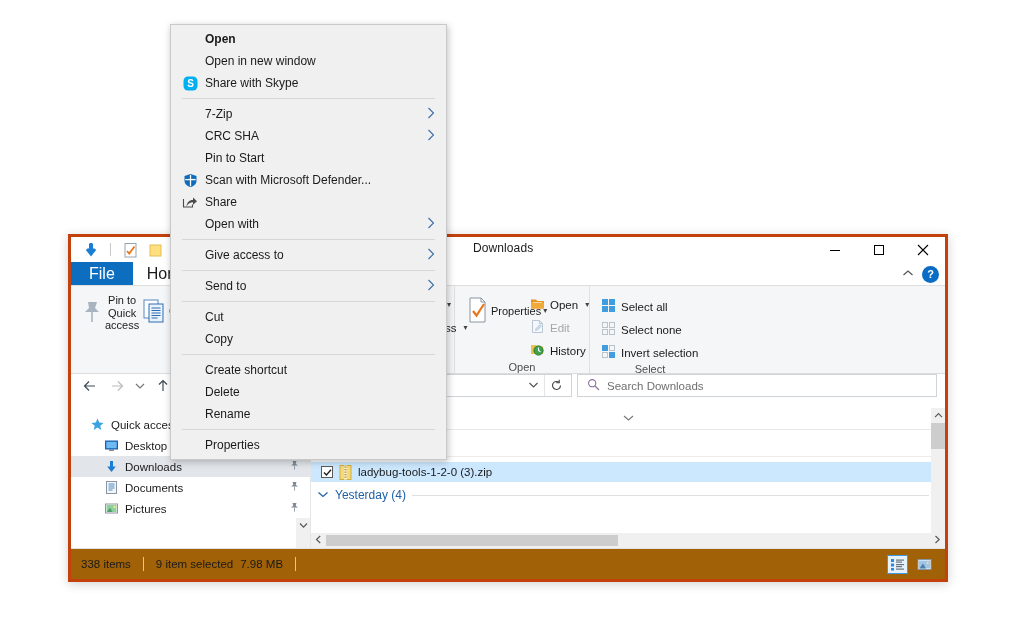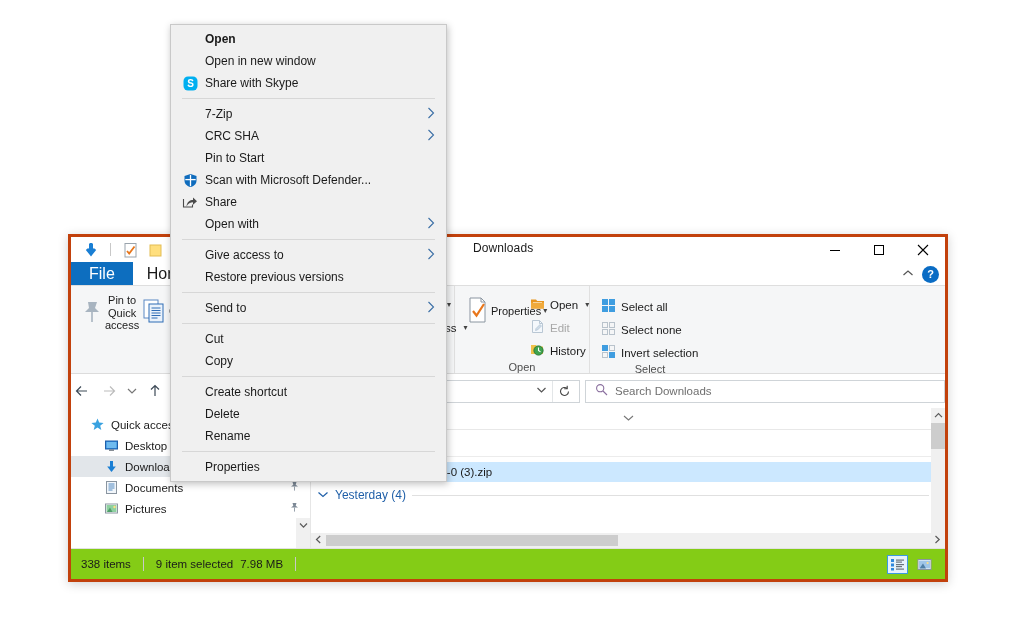--- a/index.html
+++ b/index.html
@@ -81,21 +81,21 @@
   .small-btn {
     display:flex; align-items:center; gap:5px; font-size:11.5px; color:#1a1a1a;
     height:21px; padding:0 3px; white-space:nowrap;
   }
   .small-btn.dim { color:#a8a8a8; }
   .caret { font-size:8px; color:#444; margin-left:2px;}
 
   
   .navrow {
     position:absolute; left:0; top:137px; width:100%; height:34px;
-    background:#ffffff; display:flex; align-items:center; padding:0 0; gap:5px;
+    background:#ffffff; display:flex; align-items:flex-start; padding:0 8px; gap:5px;
   }
   .nav-ico { width:22px; height:24px; display:flex; align-items:center; justify-content:center;
              font-size:15px; color:#3d4a57; }
   .nav-ico.dim { color:#b7b7b7; font-size:14px;}
   .nav-ico.small { width:14px; font-size:9px; color:#555; }
   .addrbar {
     flex:1; height:23px; border:1px solid #cfd4d8; background:#fff;
     display:flex; align-items:center; justify-content:flex-end; padding-right:3px; gap:0;
   }
   .addr-drop { width:22px; text-align:center; font-size:9px; color:#555; }
@@ -172,21 +172,21 @@
   .hthumb { height:11px; background:#cdcdcd; }
 
   
   .np-scroll { position:absolute; right:0; bottom:0; width:14px; height:36px; background:#f0f0f0; }
   .np-scroll .arrow { height:15px; display:flex; align-items:center; justify-content:center;
                       font-size:8px; color:#5a5a5a; }
 
   
   .statusbar {
     position:absolute; left:0; bottom:0; width:100%; height:31px;
-    background:#84cc16; border-top:1px solid #e1e1e1;
+    background:#a16207; border-top:1px solid #e1e1e1;
     display:flex; align-items:center; padding:0 10px;
     font-size:11.5px; color:#1a1a1a; gap:0;
   }
   .sb-sep { width:1px; height:14px; background:#c9c9c9; margin:0 12px; }
   .sb-right { margin-left:auto; display:flex; align-items:center; gap:6px; }
   .view-btn {
     width:21px; height:19px; display:flex; align-items:center; justify-content:center;
   }
   .view-btn.active { border:1px solid #3b9ae1; background:#e6f2fb; }
 
@@ -797,23 +797,20 @@
 
     <div class="mi">
       <span>Give access to</span>
       <span class="sub">
         <svg width="8" height="12" viewBox="0 0 8 12">
             <path d="M1.5 1 L6.5 6 L1.5 11" stroke="#3a6ea5" stroke-width="1.1" fill="none"></path>
           </svg>
       </span>
     </div>
 
-    <div class="mi">
-      <span>Restore previous versions</span>
-    </div>
 
     <div class="msep"></div>
 
     <div class="mi">
       <span>Send to</span>
       <span class="sub">
         <svg width="8" height="12" viewBox="0 0 8 12">
             <path d="M1.5 1 L6.5 6 L1.5 11" stroke="#3a6ea5" stroke-width="1.1" fill="none"></path>
           </svg>
       </span>

